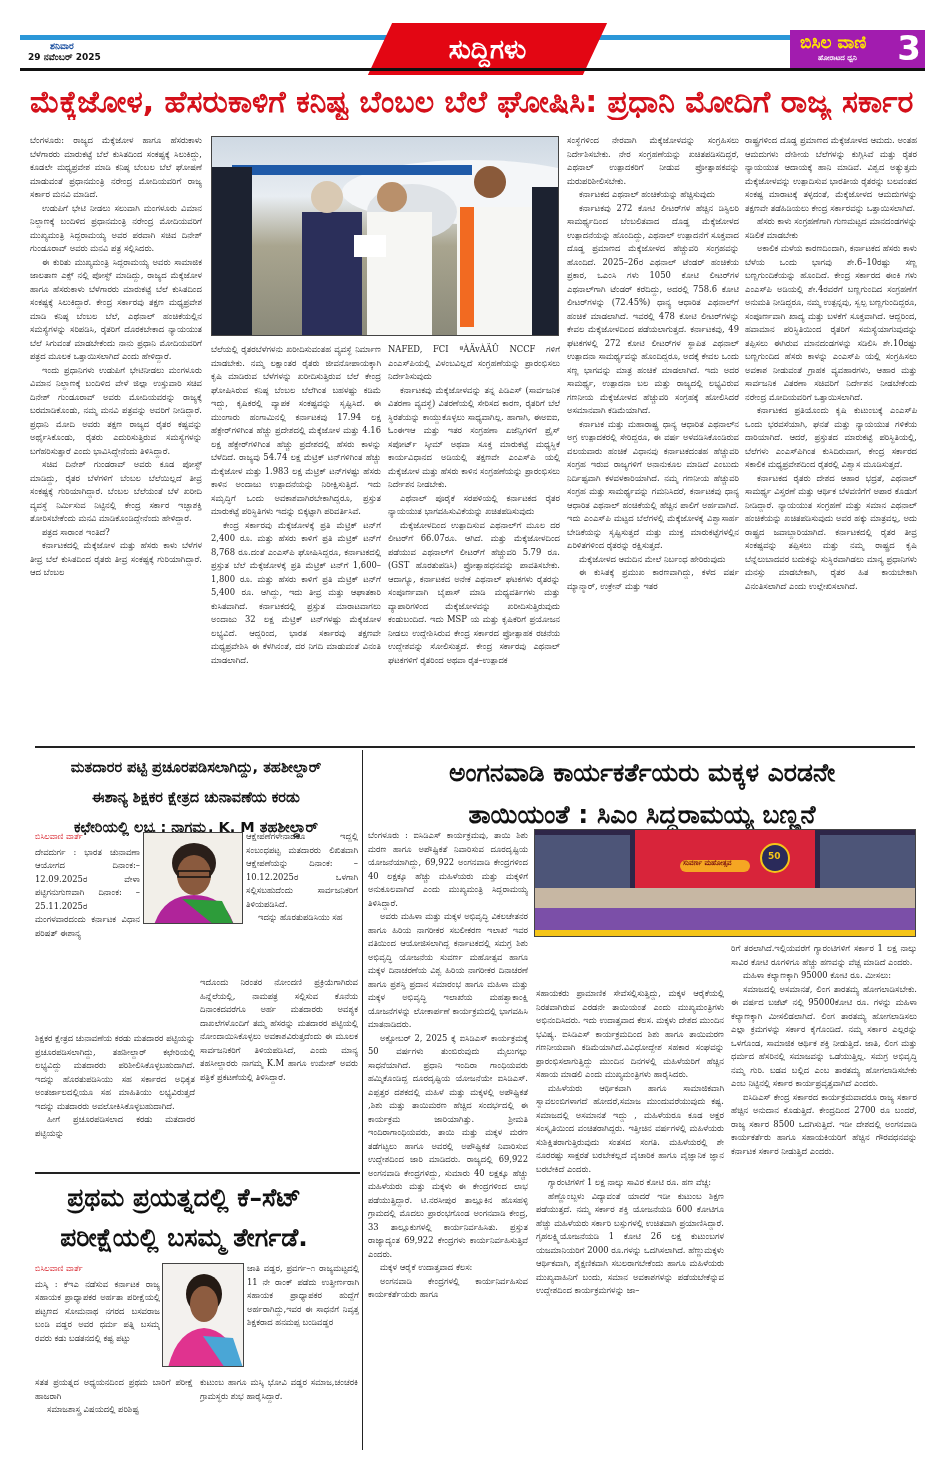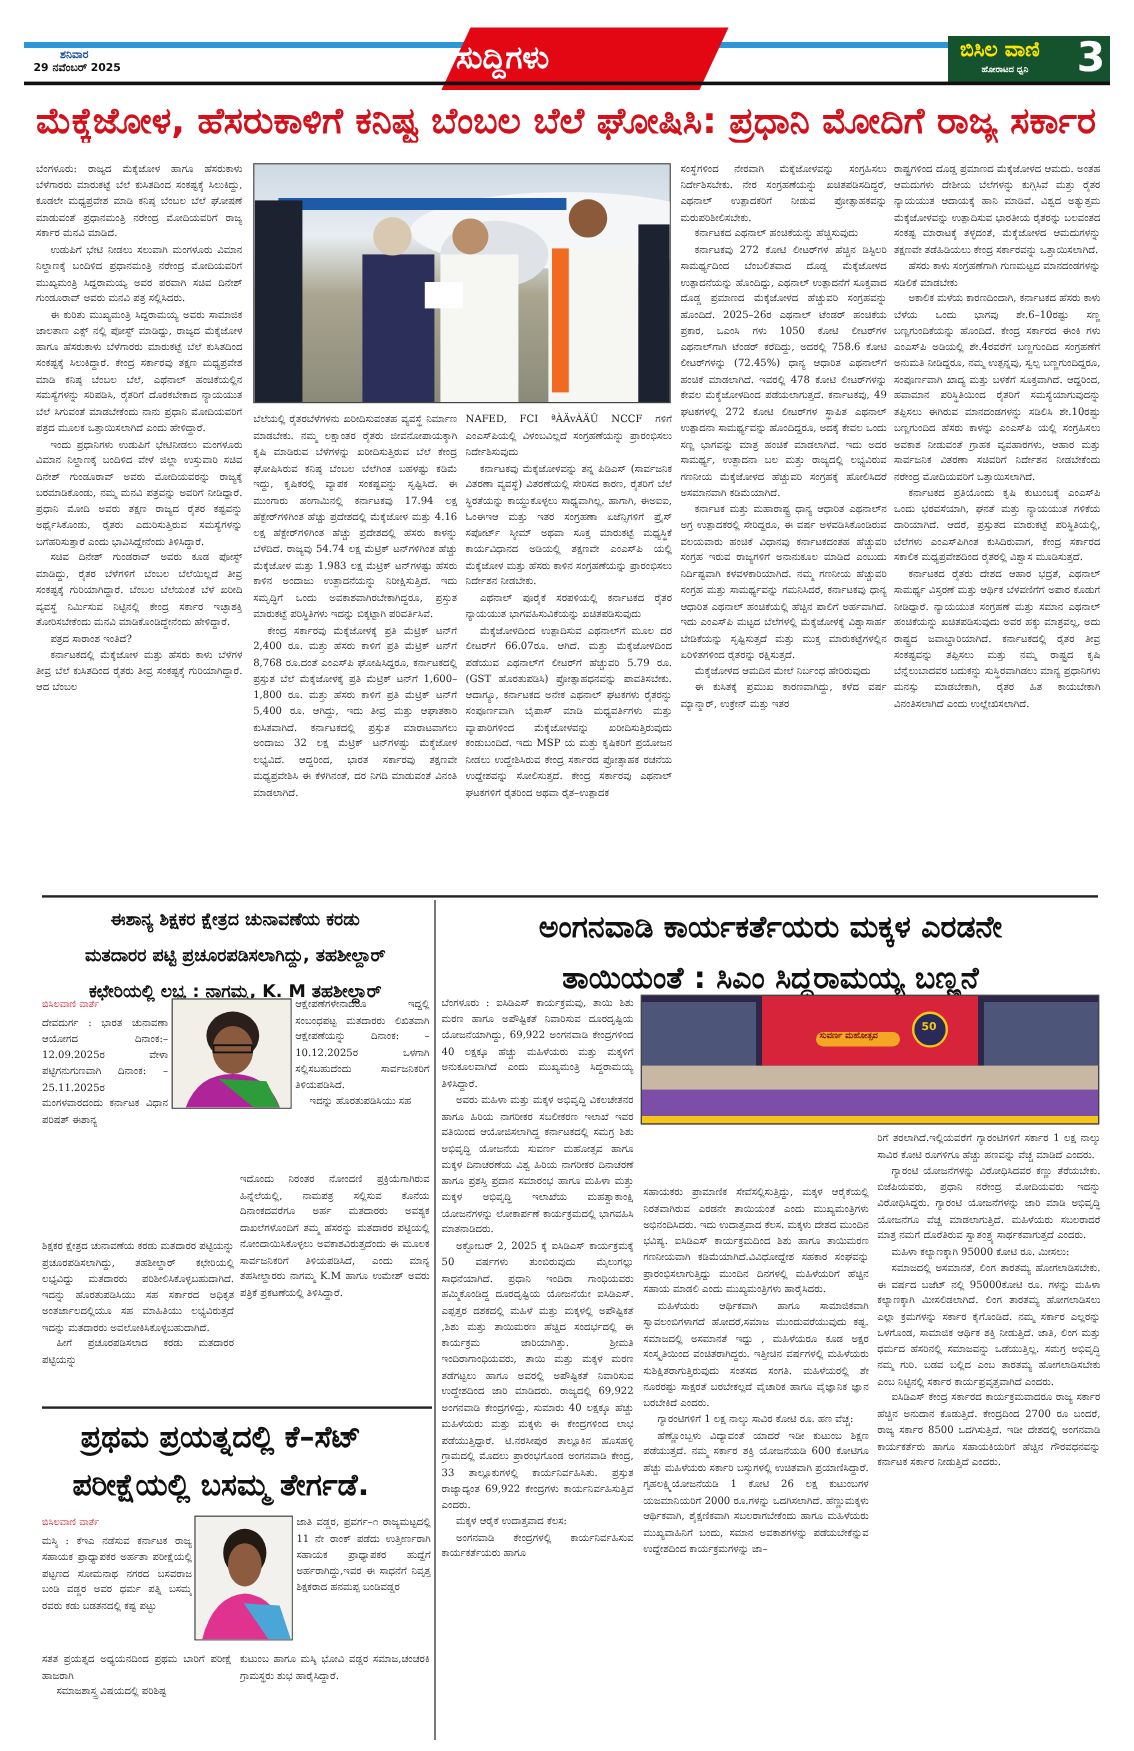--- a/index.html
+++ b/index.html
@@ -3,22 +3,22 @@
 <meta charset="utf-8">
 <style>
   *{box-sizing:border-box;margin:0;padding:0}
   body{width:945px;height:1459px;background:#fff;position:relative;overflow:hidden;font-family:"DejaVu Sans",sans-serif;color:#111}
   .masthead{position:absolute;left:20px;top:35px;width:905px;height:38px}
   .mast-bluebar{position:absolute;left:0;top:0;width:905px;height:5px;background:#2b97d8}
   .mast-blackbar{position:absolute;left:0;top:33px;width:905px;height:3px;background:#111}
   .mast-date{position:absolute;left:8px;top:6px;font-size:9px;line-height:11px;font-weight:bold}
   .mast-day{color:#1a4fa0;display:block;padding-left:22px}
   .section-tab{position:absolute;left:360px;top:-12px;width:215px;height:52px;background:#e30613;transform:skewX(-25deg)}
-  .section-label{position:absolute;left:360px;top:-10px;width:215px;height:48px;color:#fff;font-size:26px;font-weight:bold;text-align:left;line-height:48px}
-  .brand{position:absolute;right:0;top:-5px;width:135px;height:40px;background:#14532d}
+  .section-label{position:absolute;left:360px;top:-10px;width:215px;height:48px;color:#fff;font-size:26px;font-weight:bold;text-align:center;line-height:48px}
+  .brand{position:absolute;right:0;top:-5px;width:135px;height:40px;background:#a21caf}
   .brand-name{position:absolute;left:10px;top:2px;color:#ffe600;font-weight:bold;font-size:17px}
   .brand-tag{position:absolute;left:28px;top:24px;color:#fff;font-size:7px;font-weight:bold}
   .brand-page{position:absolute;right:4px;top:-2px;color:#fff;font-size:34px;font-weight:bold}
   .main-headline{position:absolute;left:30px;top:84px;width:890px;font-size:30px;font-weight:bold;color:#d4101a;text-align:center;letter-spacing:0px;white-space:nowrap;overflow:hidden}
   .col{position:absolute;font-family:"DejaVu Serif",serif;font-size:8.4px;line-height:13.5px;text-align:justify;color:#222;overflow:hidden}
   .col p{text-indent:12px}
   .col p.noi{text-indent:0}
   .photo{position:absolute;overflow:hidden;border:1px solid #444}
   .hr{position:absolute;background:#222}
   .vr{position:absolute;background:#222}
@@ -97,22 +97,22 @@
   <p>ಹೆಸರು ಕಾಳು ಸಂಗ್ರಹಣೆಗಾಗಿ ಗುಣಮಟ್ಟದ ಮಾನದಂಡಗಳನ್ನು ಸಡಿಲಿಕೆ ಮಾಡಬೇಕು</p>
   <p>ಅಕಾಲಿಕ ಮಳೆಯ ಕಾರಣದಿಂದಾಗಿ, ಕರ್ನಾಟಕದ ಹೆಸರು ಕಾಳು ಬೆಳೆಯ ಒಂದು ಭಾಗವು ಶೇ.6–10ರಷ್ಟು ಸಣ್ಣ ಬಣ್ಣಗುಂದಿಕೆಯನ್ನು ಹೊಂದಿದೆ. ಕೇಂದ್ರ ಸರ್ಕಾರದ ಈಂಕಿ ಗಳು ಎಂಎಸ್‌ಪಿ ಅಡಿಯಲ್ಲಿ ಶೇ.4ರವರೆಗೆ ಬಣ್ಣಗುಂದಿದ ಸಂಗ್ರಹಣೆಗೆ ಅನುಮತಿ ನೀಡಿದ್ದರೂ, ನಮ್ಮ ಉತ್ಪನ್ನವು, ಸ್ವಲ್ಪ ಬಣ್ಣಗುಂದಿದ್ದರೂ, ಸಂಪೂರ್ಣವಾಗಿ ಖಾದ್ಯ ಮತ್ತು ಬಳಕೆಗೆ ಸೂಕ್ತವಾಗಿದೆ. ಆದ್ದರಿಂದ, ಹವಾಮಾನ ಪರಿಸ್ಥಿತಿಯಿಂದ ರೈತರಿಗೆ ಸಮಸ್ಯೆಯಾಗುವುದನ್ನು ತಪ್ಪಿಸಲು ಈಗಿರುವ ಮಾನದಂಡಗಳನ್ನು ಸಡಿಲಿಸಿ ಶೇ.10ರಷ್ಟು ಬಣ್ಣಗುಂದಿದ ಹೆಸರು ಕಾಳನ್ನು ಎಂಎಸ್‌ಪಿ ಯಲ್ಲಿ ಸಂಗ್ರಹಿಸಲು ಅವಕಾಶ ನೀಡುವಂತೆ ಗ್ರಾಹಕ ವ್ಯವಹಾರಗಳು, ಆಹಾರ ಮತ್ತು ಸಾರ್ವಜನಿಕ ವಿತರಣಾ ಸಚಿವರಿಗೆ ನಿರ್ದೇಶನ ನೀಡಬೇಕೆಂದು ನರೇಂದ್ರ ಮೋದಿಯವರಿಗೆ ಒತ್ತಾಯಿಸಲಾಗಿದೆ.</p>
   <p>ಕರ್ನಾಟಕದ ಪ್ರತಿಯೊಂದು ಕೃಷಿ ಕುಟುಂಬಕ್ಕೆ ಎಂಎಸ್‌ಪಿ ಒಂದು ಭರವಸೆಯಾಗಿ, ಘನತೆ ಮತ್ತು ನ್ಯಾಯಯುತ ಗಳಿಕೆಯ ದಾರಿಯಾಗಿದೆ. ಆದರೆ, ಪ್ರಸ್ತುತದ ಮಾರುಕಟ್ಟೆ ಪರಿಸ್ಥಿತಿಯಲ್ಲಿ, ಬೆಲೆಗಳು ಎಂಎಸ್‌ಪಿಗಿಂತ ಕುಸಿದಿರುವಾಗ, ಕೇಂದ್ರ ಸರ್ಕಾರದ ಸಕಾಲಿಕ ಮಧ್ಯಪ್ರವೇಶದಿಂದ ರೈತರಲ್ಲಿ ವಿಶ್ವಾಸ ಮೂಡಿಸುತ್ತದೆ.</p>
   <p>ಕರ್ನಾಟಕದ ರೈತರು ದೇಶದ ಆಹಾರ ಭದ್ರತೆ, ಎಥನಾಲ್ ಸಾಮರ್ಥ್ಯ ವಿಸ್ತರಣೆ ಮತ್ತು ಆರ್ಥಿಕ ಬೆಳವಣಿಗೆಗೆ ಅಪಾರ ಕೊಡುಗೆ ನೀಡಿದ್ದಾರೆ. ನ್ಯಾಯಯುತ ಸಂಗ್ರಹಣೆ ಮತ್ತು ಸಮಾನ ಎಥನಾಲ್ ಹಂಚಿಕೆಯನ್ನು ಖಚಿತಪಡಿಸುವುದು ಅವರ ಹಕ್ಕು ಮಾತ್ರವಲ್ಲ, ಅದು ರಾಷ್ಟ್ರದ ಜವಾಬ್ದಾರಿಯಾಗಿದೆ. ಕರ್ನಾಟಕದಲ್ಲಿ ರೈತರ ತೀವ್ರ ಸಂಕಷ್ಟವನ್ನು ತಪ್ಪಿಸಲು ಮತ್ತು ನಮ್ಮ ರಾಷ್ಟ್ರದ ಕೃಷಿ ಬೆನ್ನೆಲುಬಾದವರ ಬದುಕನ್ನು ಸುಸ್ಥಿರವಾಗಿಡಲು ಮಾನ್ಯ ಪ್ರಧಾನಿಗಳು ಮನಸ್ಸು ಮಾಡಬೇಕಾಗಿ, ರೈತರ ಹಿತ ಕಾಯಬೇಕಾಗಿ ವಿನಂತಿಸಲಾಗಿದೆ ಎಂದು ಉಲ್ಲೇಖಿಸಲಾಗಿದೆ.</p>
 </div>
 
 <div class="hr" style="left:35px;top:746px;width:880px;height:2px"></div>
 <div class="vr" style="left:362px;top:750px;width:1px;height:700px"></div>
 
 <div class="box-head" style="left:35px;top:752px;width:322px;font-size:14.5px;line-height:30px">
+  <div>ಮತದಾರರ ಪಟ್ಟಿ ಪ್ರಚೂರಪಡಿಸಲಾಗಿದ್ದು, ತಹಶೀಲ್ದಾರ್</div>
   <div>ಈಶಾನ್ಯ ಶಿಕ್ಷಕರ ಕ್ಷೇತ್ರದ ಚುನಾವಣೆಯ ಕರಡು</div>
-  <div>ಮತದಾರರ ಪಟ್ಟಿ ಪ್ರಚೂರಪಡಿಸಲಾಗಿದ್ದು, ತಹಶೀಲ್ದಾರ್</div>
   <div>ಕಛೇರಿಯಲ್ಲಿ ಲಭ್ಯ : ನಾಗಮ್ಮ, K. M ತಹಶೀಲ್ದಾರ್</div>
 </div>
 <div class="col" style="left:35px;top:830px;width:105px;height:120px;line-height:13.5px">
   <span class="byline">ಬಿಸಿಲವಾಣಿ ವಾರ್ತೆ</span>
   <p class="noi">ದೇವದುರ್ಗ : ಭಾರತ ಚುನಾವಣಾ ಆಯೋಗದ ದಿನಾಂಕ:– 12.09.2025ರ ವೇಳಾ ಪಟ್ಟಿಗನುಗುಣವಾಗಿ ದಿನಾಂಕ: –25.11.2025ರ ಮಂಗಳವಾರದಂದು ಕರ್ನಾಟಕ ವಿಧಾನ ಪರಿಷತ್ ಈಶಾನ್ಯ</p>
 </div>
 <div class="photo" style="left:143px;top:832px;width:100px;height:92px;background:#e8e4dc">
   <svg width="100" height="92">
     <rect width="100" height="92" fill="#f2efe9"></rect>
     <ellipse cx="50" cy="30" rx="22" ry="20" fill="#2a1f1a"></ellipse>
@@ -191,17 +191,16 @@
   <p>ಅಂಗನವಾಡಿ ಕೇಂದ್ರಗಳಲ್ಲಿ ಕಾರ್ಯನಿರ್ವಹಿಸುವ ಕಾರ್ಯಕರ್ತೆಯರು ಹಾಗೂ</p>
 </div>
 <div class="col" style="left:536px;top:987px;width:188px;height:490px">
   <p class="noi">ಸಹಾಯಕರು ಪ್ರಾಮಾಣಿಕ ಸೇವೆಸಲ್ಲಿಸುತ್ತಿದ್ದು, ಮಕ್ಕಳ ಆರೈಕೆಯಲ್ಲಿ ನಿರತವಾಗಿರುವ ಎರಡನೇ ತಾಯಿಯಂತೆ ಎಂದು ಮುಖ್ಯಮಂತ್ರಿಗಳು ಅಭಿನಂದಿಸಿದರು. ಇದು ಉದಾತ್ತವಾದ ಕೆಲಸ. ಮಕ್ಕಳು ದೇಶದ ಮುಂದಿನ ಭವಿಷ್ಯ. ಐಸಿಡಿಎಸ್ ಕಾರ್ಯಕ್ರಮದಿಂದ ಶಿಶು ಹಾಗೂ ತಾಯಿಮರಣ ಗಣನೀಯವಾಗಿ ಕಡಿಮೆಯಾಗಿದೆ.ವಿವಿಧೋದ್ದೇಶ ಸಹಕಾರ ಸಂಘವನ್ನು ಪ್ರಾರಂಭಿಸಲಾಗುತ್ತಿದ್ದು ಮುಂದಿನ ದಿನಗಳಲ್ಲಿ ಮಹಿಳೆಯರಿಗೆ ಹೆಚ್ಚಿನ ಸಹಾಯ ಮಾಡಲಿ ಎಂದು ಮುಖ್ಯಮಂತ್ರಿಗಳು ಹಾರೈಸಿದರು.</p>
   <p>ಮಹಿಳೆಯರು ಆರ್ಥಿಕವಾಗಿ ಹಾಗೂ ಸಾಮಾಜಿಕವಾಗಿ ಸ್ವಾವಲಂಬಿಗಳಾಗದೆ ಹೋದರೆ,ಸಮಾಜ ಮುಂದುವರೆಯುವುದು ಕಷ್ಟ. ಸಮಾಜದಲ್ಲಿ ಅಸಮಾನತೆ ಇದ್ದು , ಮಹಿಳೆಯರೂ ಕೂಡ ಅಕ್ಷರ ಸಂಸ್ಕೃತಿಯಿಂದ ವಂಚಿತರಾಗಿದ್ದರು. ಇತ್ತೀಚಿನ ವರ್ಷಗಳಲ್ಲಿ ಮಹಿಳೆಯರು ಸುಶಿಕ್ಷಿತರಾಗುತ್ತಿರುವುದು ಸಂತಸದ ಸಂಗತಿ. ಮಹಿಳೆಯರಲ್ಲಿ ಶೇ ನೂರರಷ್ಟು ಸಾಕ್ಷರತೆ ಬರಬೇಕಲ್ಲದೆ ವೈಚಾರಿಕ ಹಾಗೂ ವೈಜ್ಞಾನಿಕ ಜ್ಞಾನ ಬರಬೇಕಿದೆ ಎಂದರು.</p>
   <p>ಗ್ಯಾರಂಟಿಗಳಿಗೆ 1 ಲಕ್ಷ ನಾಲ್ಕು ಸಾವಿರ ಕೋಟಿ ರೂ. ಹಣ ವೆಚ್ಚ:</p>
   <p>ಹೆಣ್ಣೊಂಬ್ಬಳು ವಿದ್ಯಾವಂತೆ ಯಾದರೆ ಇಡೀ ಕುಟುಂಬ ಶಿಕ್ಷಣ ಪಡೆಯುತ್ತದೆ. ನಮ್ಮ ಸರ್ಕಾರ ಶಕ್ತಿ ಯೋಜನೆಯಡಿ 600 ಕೋಟಿಗೂ ಹೆಚ್ಚು ಮಹಿಳೆಯರು ಸರ್ಕಾರಿ ಬಸ್ಸುಗಳಲ್ಲಿ ಉಚಿತವಾಗಿ ಪ್ರಯಾಣಿಸಿದ್ದಾರೆ. ಗೃಹಲಕ್ಷ್ಮಿಯೋಜನೆಯಡಿ 1 ಕೋಟಿ 26 ಲಕ್ಷ ಕುಟುಂಬಗಳ ಯಜಮಾನಿಯರಿಗೆ 2000 ರೂ.ಗಳನ್ನು ಒದಗಿಸಲಾಗಿದೆ. ಹೆಣ್ಣುಮಕ್ಕಳು ಆರ್ಥಿಕವಾಗಿ, ಶೈಕ್ಷಣಿಕವಾಗಿ ಸಬಲರಾಗಬೇಕೆಂದು ಹಾಗೂ ಮಹಿಳೆಯರು ಮುಖ್ಯವಾಹಿನಿಗೆ ಬಂದು, ಸಮಾನ ಅವಕಾಶಗಳನ್ನು ಪಡೆಯಬೇಕೆನ್ನುವ ಉದ್ದೇಶದಿಂದ ಕಾರ್ಯಕ್ರಮಗಳನ್ನು ಜಾ–</p>
 </div>
 <div class="col" style="left:731px;top:942px;width:186px;height:490px">
   <p class="noi">ರಿಗೆ ತರಲಾಗಿದೆ.ಇಲ್ಲಿಯವರೆಗೆ ಗ್ಯಾರಂಟಿಗಳಿಗೆ ಸರ್ಕಾರ 1 ಲಕ್ಷ ನಾಲ್ಕು ಸಾವಿರ ಕೋಟಿ ರೂಗಳಿಗೂ ಹೆಚ್ಚು ಹಣವನ್ನು ವೆಚ್ಚ ಮಾಡಿದೆ ಎಂದರು.</p>
-  <p>ಗ್ಯಾರಂಟಿ ಯೋಜನೆಗಳನ್ನು ವಿರೋಧಿಸಿದವರ ಕಣ್ಣು ತೆರೆಯಬೇಕು. ಬಿಜೆಪಿಯವರು, ಪ್ರಧಾನಿ ನರೇಂದ್ರ ಮೋದಿಯವರು ಇದನ್ನು ವಿರೋಧಿಸಿದ್ದರು. ಗ್ಯಾರಂಟಿ ಯೋಜನೆಗಳನ್ನು ಜಾರಿ ಮಾಡಿ ಅಭಿವೃದ್ಧಿ ಯೋಜನೆಗೂ ವೆಚ್ಚ ಮಾಡಲಾಗುತ್ತಿದೆ. ಮಹಿಳೆಯರು ಸಬಲರಾದರೆ ಮಾತ್ರ ನಮಗೆ ದೊರೆತಿರುವ ಸ್ವಾತಂತ್ರ್ಯ ಸಾರ್ಥಕವಾಗುತ್ತದೆ ಎಂದರು.</p>
   <p>ಮಹಿಳಾ ಕಲ್ಯಾಣಕ್ಕಾಗಿ 95000 ಕೋಟಿ ರೂ. ಮೀಸಲು:</p>
   <p>ಸಮಾಜದಲ್ಲಿ ಅಸಮಾನತೆ, ಲಿಂಗ ತಾರತಮ್ಯ ಹೋಗಲಾಡಿಸಬೇಕು. ಈ ವರ್ಷದ ಬಜೆಟ್ ನಲ್ಲಿ 95000ಕೋಟಿ ರೂ. ಗಳನ್ನು ಮಹಿಳಾ ಕಲ್ಯಾಣಕ್ಕಾಗಿ ಮೀಸಲಿಡಲಾಗಿದೆ. ಲಿಂಗ ತಾರತಮ್ಯ ಹೋಗಲಾಡಿಸಲು ಎಲ್ಲಾ ಕ್ರಮಗಳನ್ನು ಸರ್ಕಾರ ಕೈಗೊಂಡಿದೆ. ನಮ್ಮ ಸರ್ಕಾರ ಎಲ್ಲರನ್ನು ಒಳಗೊಂಡ, ಸಾಮಾಜಿಕ ಆರ್ಥಿಕ ಶಕ್ತಿ ನೀಡುತ್ತಿದೆ. ಜಾತಿ, ಲಿಂಗ ಮತ್ತು ಧರ್ಮದ ಹೆಸರಿನಲ್ಲಿ ಸಮಾಜವನ್ನು ಒಡೆಯುತ್ತಿಲ್ಲ. ಸಮಗ್ರ ಅಭಿವೃದ್ಧಿ ನಮ್ಮ ಗುರಿ. ಬಡವ ಬಲ್ಲಿದ ಎಂಬ ತಾರತಮ್ಯ ಹೋಗಲಾಡಿಸಬೇಕು ಎಂಬ ನಿಟ್ಟಿನಲ್ಲಿ ಸರ್ಕಾರ ಕಾರ್ಯಪ್ರವೃತ್ತವಾಗಿದೆ ಎಂದರು.</p>
   <p>ಐಸಿಡಿಎಸ್ ಕೇಂದ್ರ ಸರ್ಕಾರದ ಕಾರ್ಯಕ್ರಮವಾದರೂ ರಾಜ್ಯ ಸರ್ಕಾರ ಹೆಚ್ಚಿನ ಅನುದಾನ ಕೊಡುತ್ತಿದೆ. ಕೇಂದ್ರದಿಂದ 2700 ರೂ ಬಂದರೆ, ರಾಜ್ಯ ಸರ್ಕಾರ 8500 ಒದಗಿಸುತ್ತಿದೆ. ಇಡೀ ದೇಶದಲ್ಲಿ ಅಂಗನವಾಡಿ ಕಾರ್ಯಕರ್ತೆರು ಹಾಗೂ ಸಹಾಯಕಿಯರಿಗೆ ಹೆಚ್ಚಿನ ಗೌರವಧನವನ್ನು ಕರ್ನಾಟಕ ಸರ್ಕಾರ ನೀಡುತ್ತಿದೆ ಎಂದರು.</p>
 </div>
 
 </body></html>

